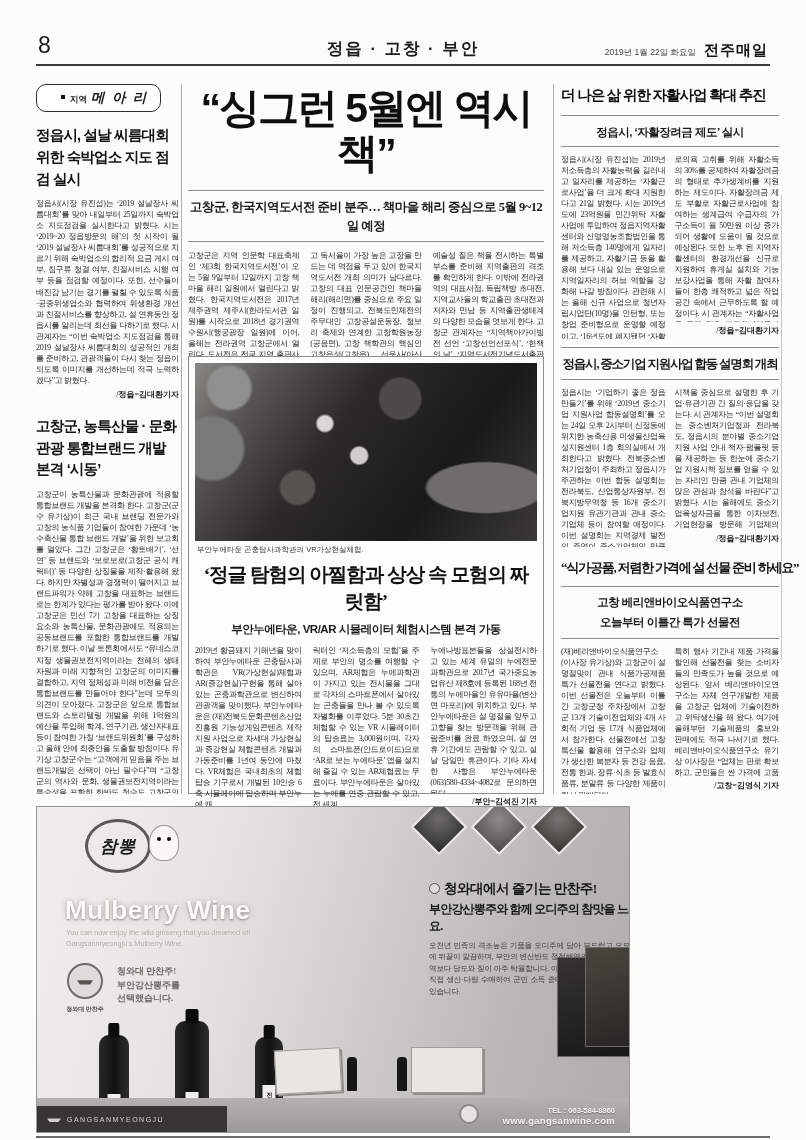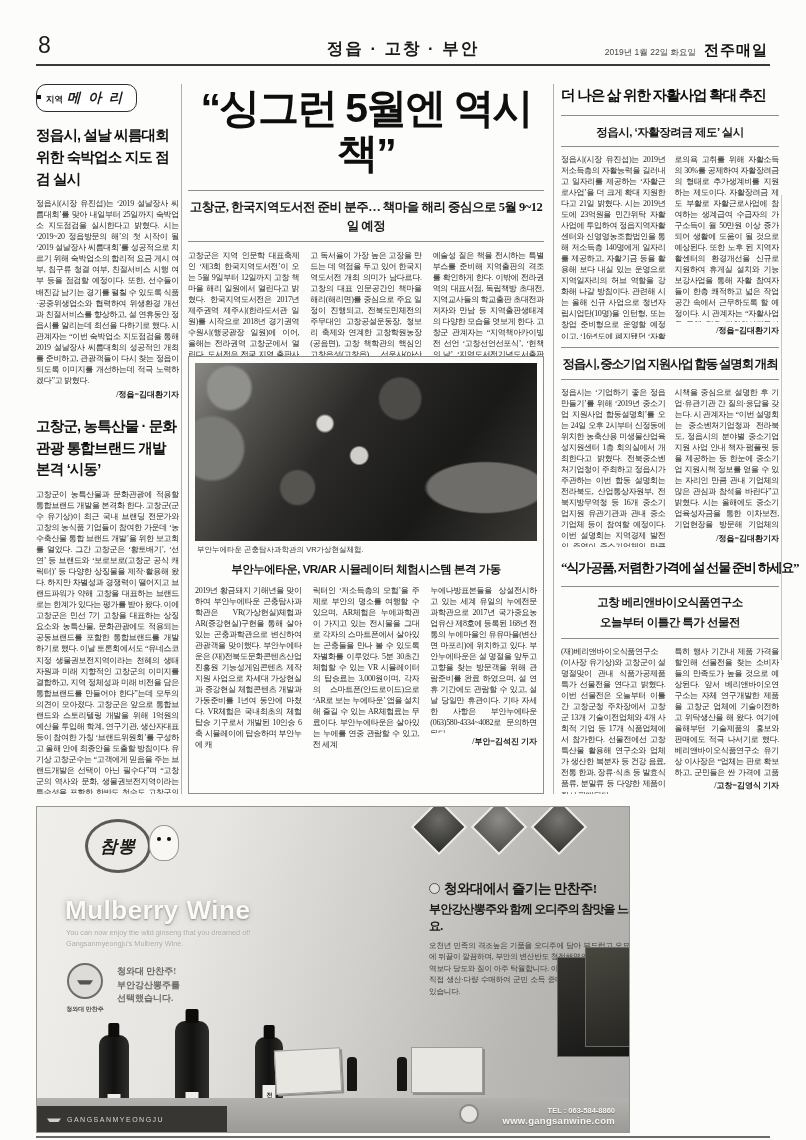--- a/index.html
+++ b/index.html
@@ -12,21 +12,21 @@
   .rule-v { position:absolute; width:1px; background:#b0afab; }
   .body-txt { font-size:8px; line-height:1.38; letter-spacing:-0.3px; text-align:justify; color:#262624; }
   .byline { text-align:right; font-weight:bold; font-size:8px; margin-top:3px; color:#1c1c1a; }
   .hair-y { border-top:1px solid #8e8d89; border-bottom:1px solid #8e8d89; }
   
   .pageno { font-size:23px; font-weight:400; }
   .section-title { width:100%; text-align:center; font-size:16.5px; font-weight:bold; letter-spacing:2px; }
   .dateline { font-size:8.5px; color:#444; }
   .papername { font-size:15px; font-weight:bold; margin-left:8px; letter-spacing:1px; color:#111; }
   
-  .meari { display:inline-block; border:1.6px solid #2e2e2c; border-radius:10px; padding:3px 12px 4px 0; background:#fff; }
+  .meari { display:inline-block; border:1.6px solid #2e2e2c; border-radius:10px; padding:3px 12px 4px 24px; background:#fff; }
   .meari .dot { display:inline-block; width:4px; height:4px; background:#111; margin-right:5px; vertical-align:3px; }
   .meari .sm { font-size:8.5px; font-weight:bold; margin-right:4px; }
   .meari .big { font-size:13.5px; font-style:italic; font-weight:bold; letter-spacing:2px; }
   .ltitle { font-size:14.5px; font-weight:bold; line-height:1.5; letter-spacing:-0.8px; margin:13px 0 8px 0; color:#111; }
   
   .main-head { font-size:41px; font-weight:900; letter-spacing:-2px; text-align:center; line-height:1.1; color:#0e0e0c; }
   .sub-box { padding:6px 0; text-align:center; }
   .main-sub { font-size:12.5px; font-weight:bold; letter-spacing:-0.5px; }
   .cols { display:flex; gap:11px; }
   .ncol { flex:1; overflow:hidden; }
@@ -130,20 +130,21 @@
       <div class="ncol">
         <div class="body-txt" style="max-height:134px; overflow:hidden;">예술성 짙은 책을 전시하는 특별부스를 준비해 지역출판의 격조를 확인하게 한다. 이밖에 전라권역의 대표서점, 독립책방 초대전, 지역교사들의 학교출판 초대전과 저자와 만남 등 지역출판생태계의 다양한 모습을 엿보게 한다. 고창군 관계자는 “지역책아카이빙전 선언 ‘고창선언선포식’, ‘헌책의 날’, ‘지역도서전기념도서출판기념회’, 지역예술인 공연 등을 통해 즐거운 지역인문페스티발로 자리잡을 수 있도록 준비에 만전을 가하겠다”고 밝혔다.</div>
         <div class="byline">/고창=김영식 기자</div>
       </div>
     </div>
   </div>
 
   <div class="abs vr-box" style="left:188px; top:356px; width:356px; height:438px;">
     <div class="vr-photo"></div>
     <div class="vr-caption sans">부안누에타운 곤충탐사과학관의 VR가상현실체험.</div>
+    <div class="vr-head">‘정글 탐험의 아찔함과 상상 속 모험의 짜릿함’</div>
     <div class="vr-sub sans">부안누에타운, VR/AR 시뮬레이터 체험시스템 본격 가동</div>
     <div class="cols" style="height:166px;">
       <div class="ncol body-txt">2019년 황금돼지 기해년을 맞이하여 부안누에타운 곤충탐사과학관은 VR(가상현실)체험과 AR(증강현실)구현을 통해 살아있는 곤충과학관으로 변신하여 관광객을 맞이했다. 부안누에타운은 (재)전북도문화콘텐츠산업진흥원 기능성게임콘텐츠 제작지원 사업으로 차세대 가상현실과 증강현실 체험콘텐츠 개발과 가동준비를 1년여 동안에 마쳤다. VR체험은 국내최초의 체험탑승 기구로서 개발된 10인승 6축 시뮬레이에 탑승하며 부안누에 캐</div>
       <div class="ncol body-txt">릭터인 ‘저소득층의 모험’을 주제로 부안의 명소를 여행할 수 있으며, AR체험은 누에과학관이 가지고 있는 전시물을 그대로 각자의 스마트폰에서 살아있는 곤충들을 만나 볼 수 있도록 차별화를 이루었다. 5분 30초간 체험할 수 있는 VR 시뮬레이터의 탑승료는 3,000원이며, 각자의 스마트폰(안드로이드)으로 ‘AR로 보는 누에타운’ 앱을 설치해 즐길 수 있는 AR체험료는 무료이다. 부안누에타운은 살아있는 누에를 연중 관람할 수 있고, 전 세계</div>
       <div class="ncol">
         <div class="body-txt" style="max-height:148px; overflow:hidden;">누에나방표본들을 상설전시하고 있는 세계 유일의 누에전문 과학관으로 2017년 국가중요농업유산 제8호에 등록된 168년 전통의 누에마을인 유유마을(변산면 마포리)에 위치하고 있다. 부안누에타운은 설 명절을 앞두고 고향을 찾는 방문객을 위해 관람준비를 완료 하였으며, 설 연휴 기간에도 관람할 수 있고, 설날 당일만 휴관이다. 기타 자세한 사항은 부안누에타운(063)580-4334~4082로 문의하면 된다.</div>
         <div class="byline">/부안=김석진 기자</div>
       </div>
     </div>
   </div>

